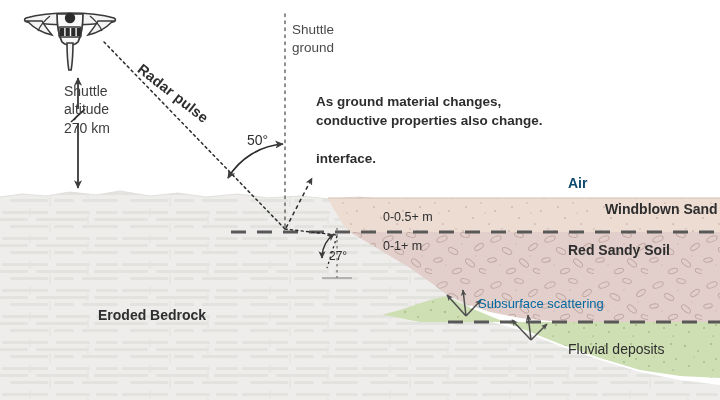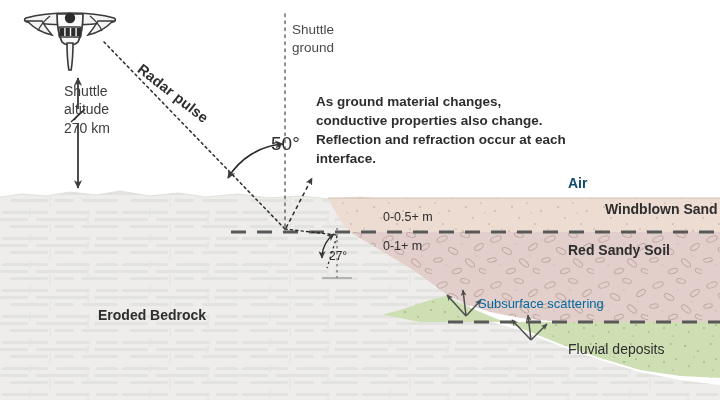--- a/index.html
+++ b/index.html
@@ -40,23 +40,22 @@
     left: 145px; top: 60px;
     font-size: 14.5px;
     font-weight: bold;
     color: #2f2f2f;
     transform: rotate(38deg);
     transform-origin: left top;
     letter-spacing: 0.2px;
   }
   .lbl-angle-incid {
     left: 247px; top: 131px;
-    font-size: 19px;
+    font-size: 14px;
     color: #2f2f2f;
-    margin-left: 24px;
   }
   .lbl-angle-refr {
     left: 329px; top: 249px;
     font-size: 12px;
     color: #2f2f2f;
   }
   .lbl-note {
     left: 316px; top: 92px;
     font-size: 13.5px;
     font-weight: bold;
@@ -322,21 +321,21 @@
   <div class="lbl lbl-altitude"><span>Shuttle</span><br><span>altitude</span><br><span>270 km</span></div>
 
   <div class="lbl lbl-surface-normal"><span>Shuttle</span><br><span>ground</span></div>
 
   <div class="lbl lbl-radar-pulse">Radar pulse</div>
 
   <div class="lbl lbl-angle-incid">50°</div>
 
   <div class="lbl lbl-angle-refr">27°</div>
 
-  <div class="lbl lbl-note"><span>As ground material changes,</span><br><span>conductive properties also change.</span><br><span>Reflection and refraction occur at each</span><br><span>interface.</span></div>
+  <div class="lbl lbl-note"><span>As ground material changes,</span><br><span>conductive properties also change.</span><br><br><span>interface.</span></div>
 
   <div class="lbl lbl-air">Air</div>
 
   <div class="lbl lbl-sand">Windblown Sand</div>
 
   <div class="lbl lbl-soil">Red Sandy Soil</div>
 
   <div class="lbl lbl-fluvial">Fluvial deposits</div>
 
   <div class="lbl lbl-bedrock">Eroded Bedrock</div>

